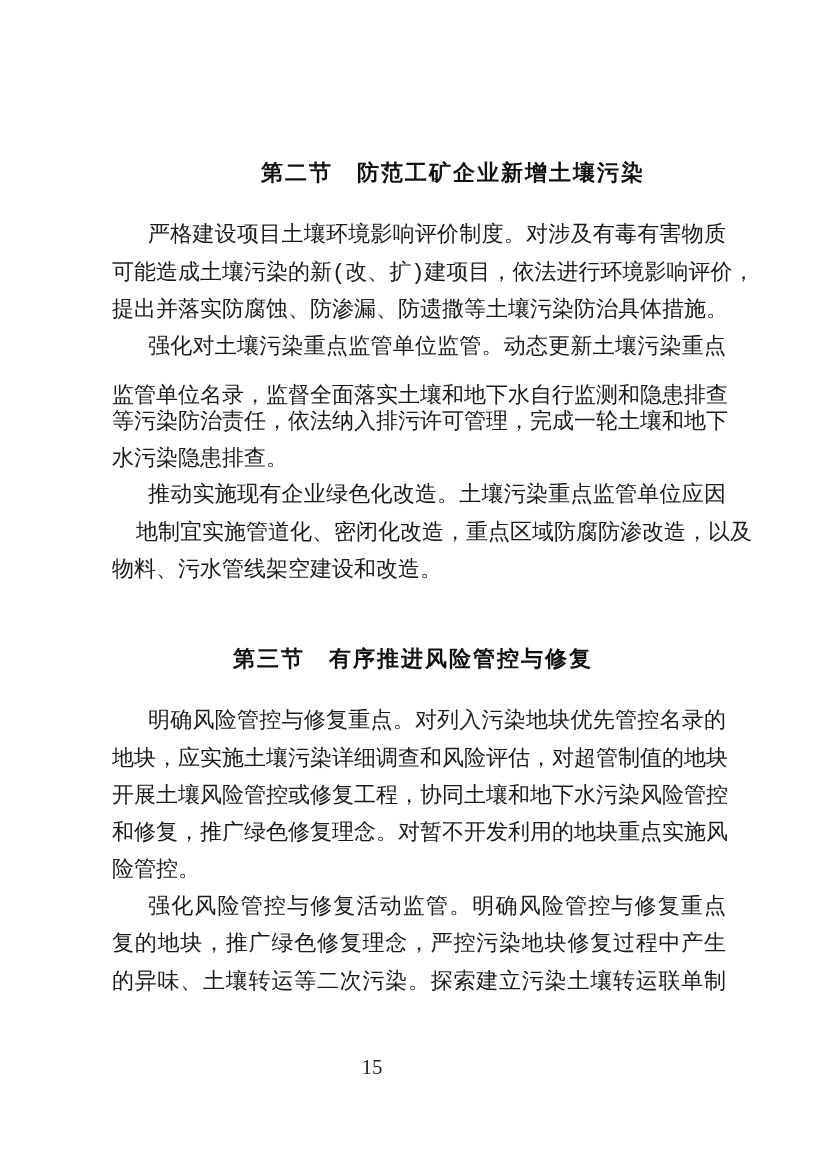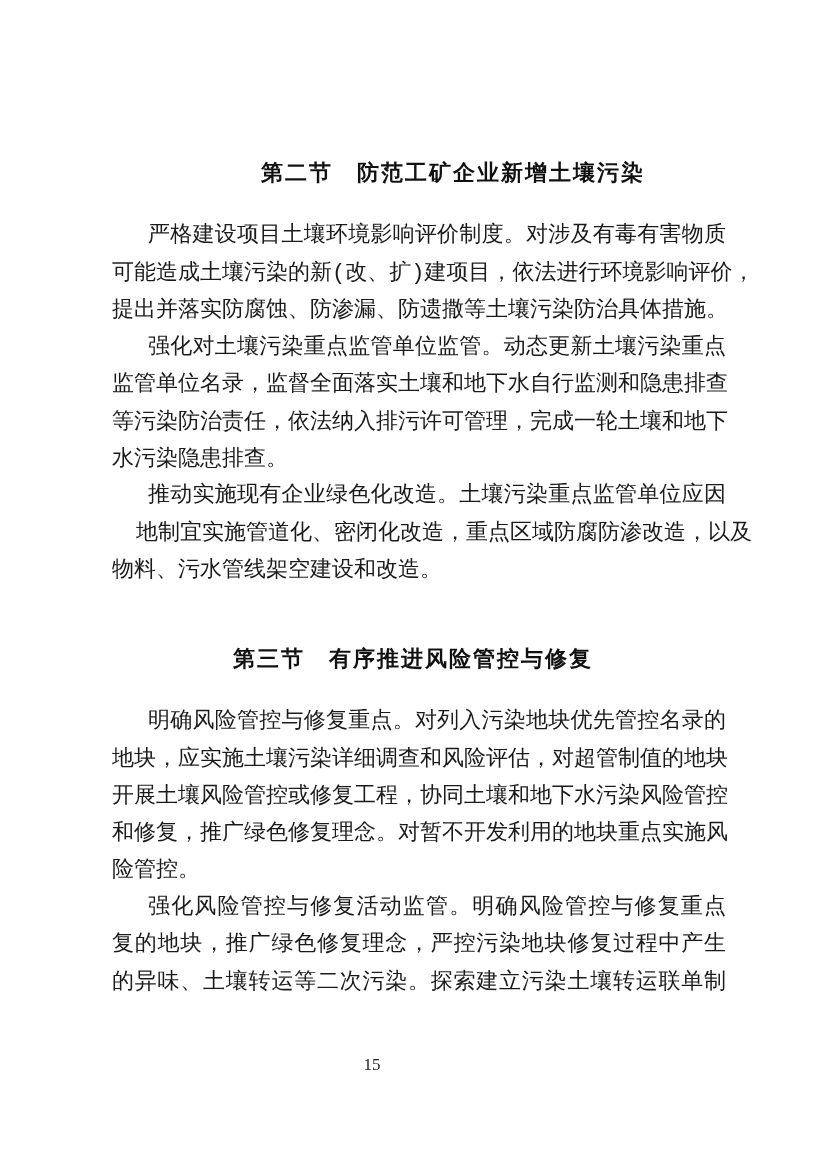--- a/index.html
+++ b/index.html
@@ -15,39 +15,39 @@
     position: absolute; left: 112px; width: 614px;
     font-family: Liberation Mono, monospace;
     font-size: 22px; color: #1a1a1a; white-space: nowrap;
     text-align: justify; text-align-last: justify; line-height: 30px;
   }
   .line.first { left: 148px; width: 578px; }
   .line.last { text-align-last: left; }
   .pagenum {
     position: absolute; left: 0; width: 744px; text-align: center;
     font-family: "Liberation Serif", "DejaVu Serif", serif;
-    font-size: 17px; color: #222;
+    font-size: 21px; color: #222;
   }
 </style>
 </head>
 <body>
 
 <div class="page">
 
   <div class="heading" style="top:158px;padding-left:40px;">第二节　防范工矿企业新增土壤污染</div>
 
   <div>
     <div class="line first" style="top:221px;">严格建设项目土壤环境影响评价制度。对涉及有毒有害物质</div>
     <div class="line" style="top:259px;">可能造成土壤污染的新(改、扩)建项目，依法进行环境影响评价，</div>
     <div class="line" style="top:296px;">提出并落实防腐蚀、防渗漏、防遗撒等土壤污染防治具体措施。</div>
   </div>
 
   <div>
     <div class="line first" style="top:333px;">强化对土壤污染重点监管单位监管。动态更新土壤污染重点</div>
-    <div class="line" style="top:370px;">监管单位名录，监督全面落实土壤和地下水自行监测和隐患排查</div>
+    <div class="line" style="top:382px;">监管单位名录，监督全面落实土壤和地下水自行监测和隐患排查</div>
     <div class="line" style="top:408px;">等污染防治责任，依法纳入排污许可管理，完成一轮土壤和地下</div>
     <div class="line last" style="top:445px;">水污染隐患排查。</div>
   </div>
 
   <div>
     <div class="line first" style="top:481px;">推动实施现有企业绿色化改造。土壤污染重点监管单位应因</div>
     <div class="line" style="top:519px;margin-left:24px;">地制宜实施管道化、密闭化改造，重点区域防腐防渗改造，以及</div>
     <div class="line last" style="top:556px;">物料、污水管线架空建设和改造。</div>
   </div>
 

